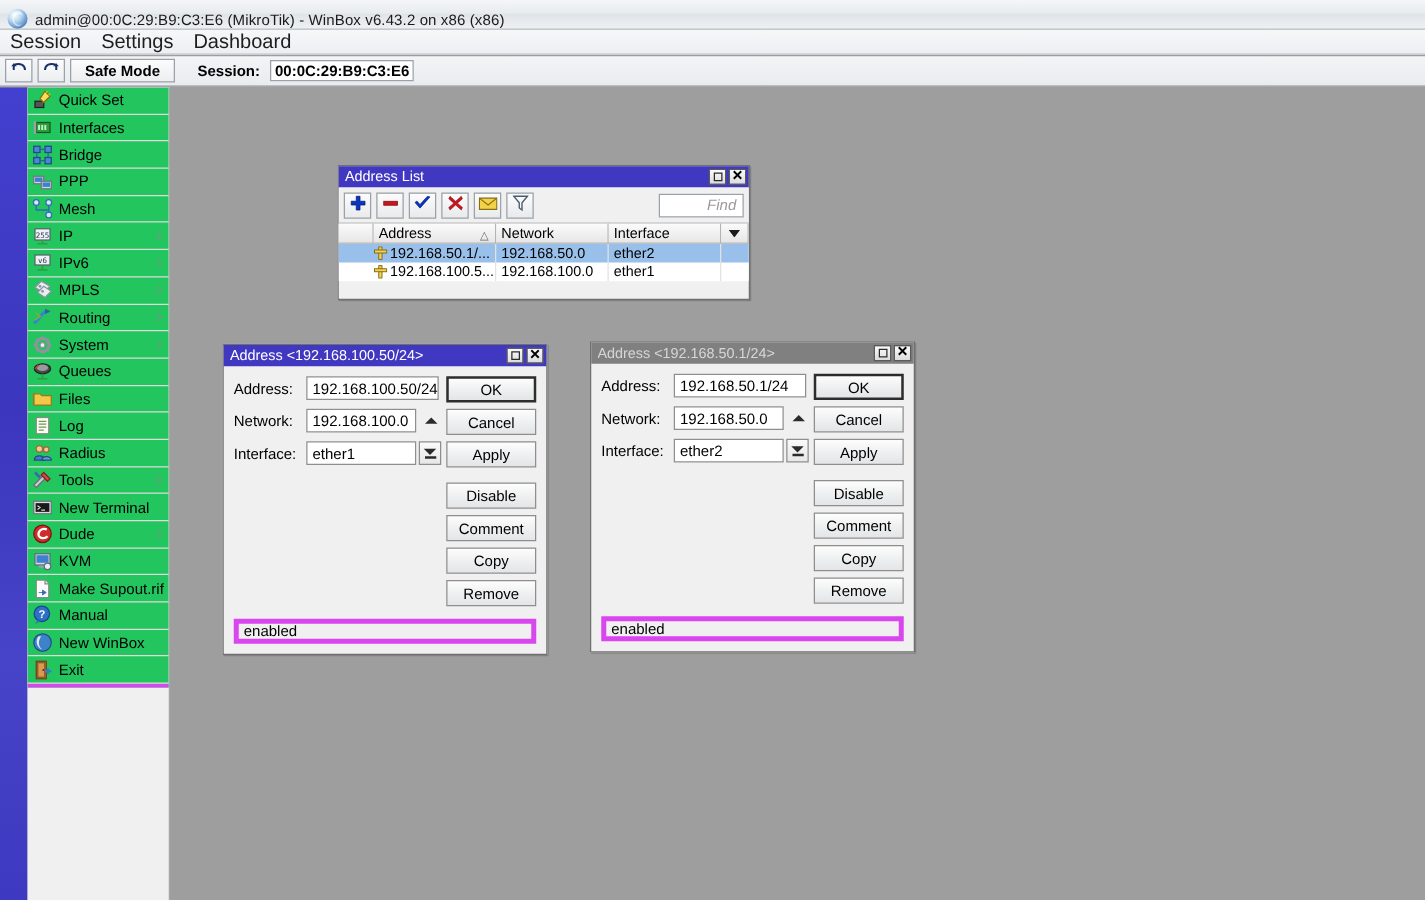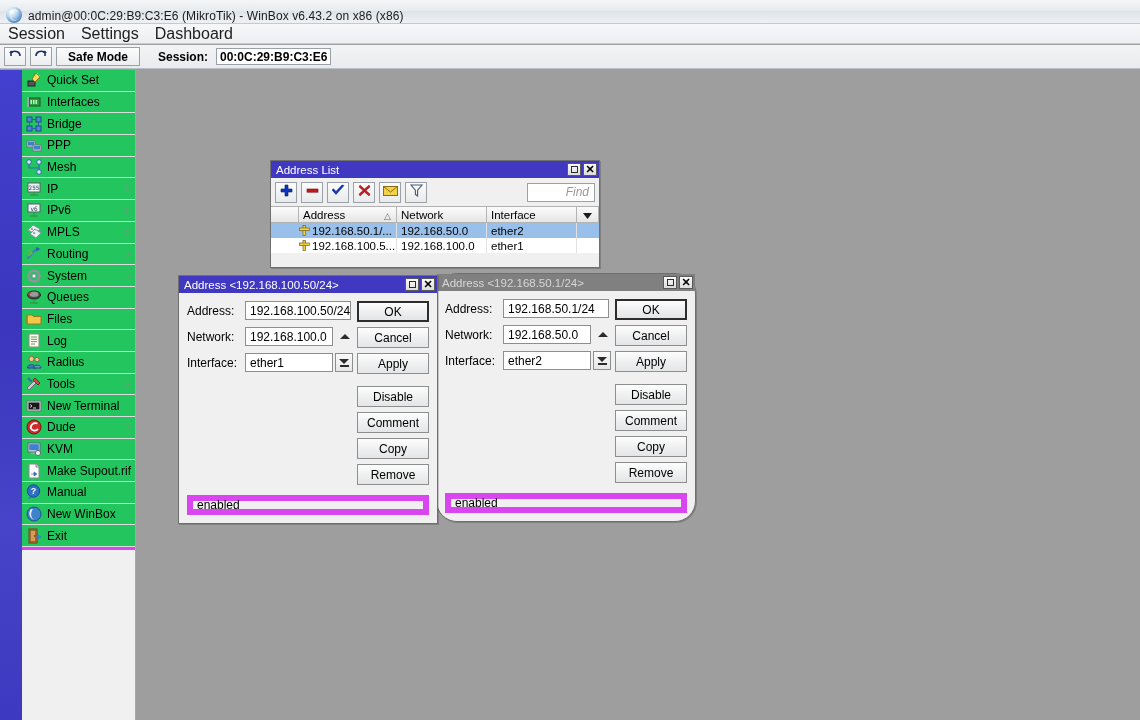--- a/index.html
+++ b/index.html
@@ -127,21 +127,21 @@
     width: 14px; height: 13px;
     background: linear-gradient(to bottom,#fbfbfb,#dcdcdc);
     border: 1px solid #5a5a5a;
     display: flex; align-items: center; justify-content: center;
     font-size: 9px; line-height: 1; color: #000; cursor: default;
   }
   .wb-cbtn .sq { width: 7px; height: 7px; border: 1px solid #2b2b2b; }
   .wb-cbtn .xx { font-size: 11px; font-weight: bold; margin-top:-1px; }
 
   
-  #addrlist { left: 270px; top: 160px; width: 330px; height: 108px; }
+  #addrlist { left: 270px; top: 132px; width: 330px; height: 108px; }
   #addrlist .al-toolbar {
     height: 28px; display: flex; align-items: center;
     padding: 3px 4px; gap: 4px; background: #f0f0f0;
   }
   .al-btn {
     width: 22px; height: 21px;
     background: linear-gradient(to bottom,#fcfcfc,#e9eaec);
     border: 1px solid #9aa1a8;
     display: flex; align-items: center; justify-content: center;
     cursor: default;
@@ -202,21 +202,21 @@
     background: linear-gradient(to bottom,#fdfdfd 0%, #eff0f1 50%, #e4e5e7 100%);
     border: 1px solid #8e8e8e;
     display: flex; align-items: center; justify-content: center;
     font-size: 12px; cursor: default;
   }
   .dlg-btn.default { border: 2px solid #2d2d2d; }
   .dlg-btn.gap { margin-top: 12px; }
   .dlg-status {
     height: 20px; border-top: 1px solid #b8b8b8;
     margin: 0 4px 4px 4px; background: #f0f0f0;
-    border: 6px solid #d946ef;
+    border: 4px solid #d946ef;
     display: flex; align-items: center; padding-left: 4px; font-size: 12px;
   }
   .dlg-statuswrap { padding: 4px 4px 4px 4px; }
 </style>
 </head>
 <body>
 
 <div id="titlebar">
   <div class="winlogo"></div>
   <div class="title">admin@00:0C:29:B9:C3:E6 (MikroTik) - WinBox v6.43.2 on x86 (x86)</div>
@@ -574,21 +574,21 @@
           </div>
           <div class="c" style="width:90px">
             <span>ether1</span>
           </div>
           <div class="c" style="width:22px;border-right:none"></div>
         </div>
       </div>
   </div>
 </div>
 
-<div class="wb-win addr-dlg" id="dlg2" style="left:436px; top:273px;border-radius:21px;">
+<div class="wb-win addr-dlg" id="dlg2" style="left:472px; top:273px;">
   <div class="wb-tbar inactive">
     <span class="ttl">Address &lt;192.168.50.1/24&gt;</span>
     <span class="wb-btns">
       <span class="wb-cbtn">
           <span class="sq"></span>
         </span>
       <span class="wb-cbtn">
           <span class="xx">✕</span>
         </span>
     </span>

